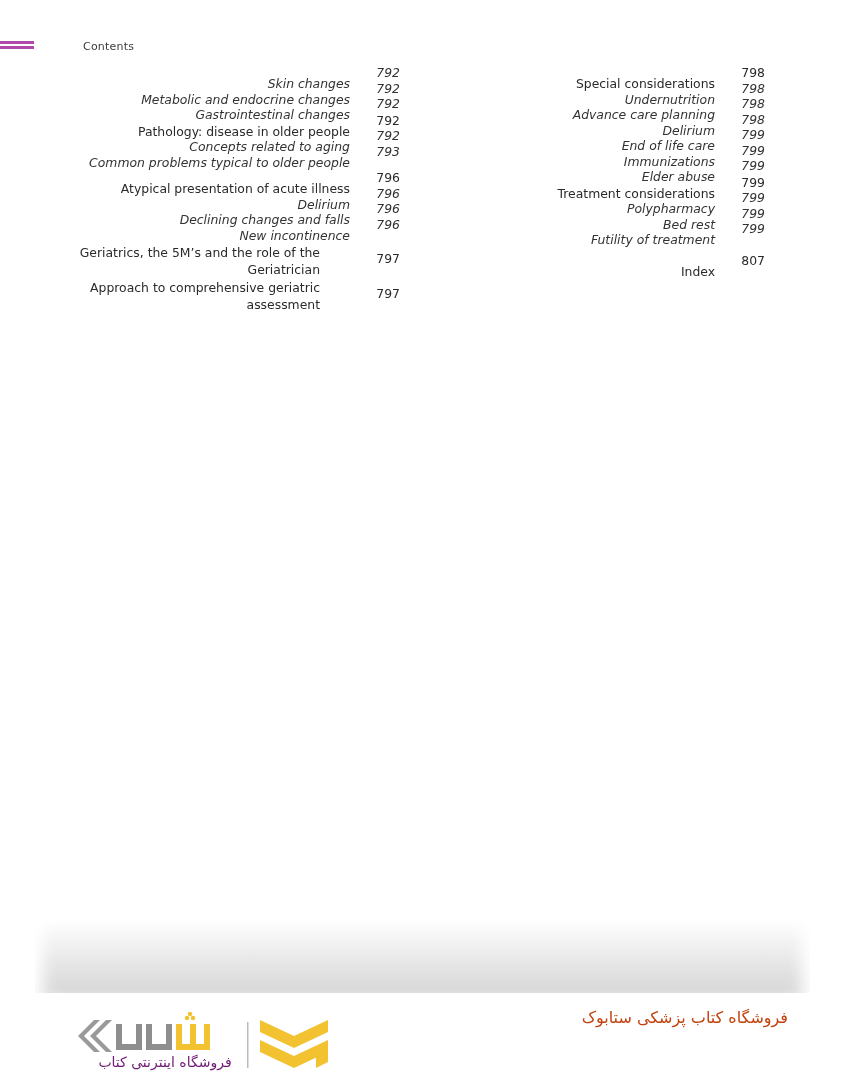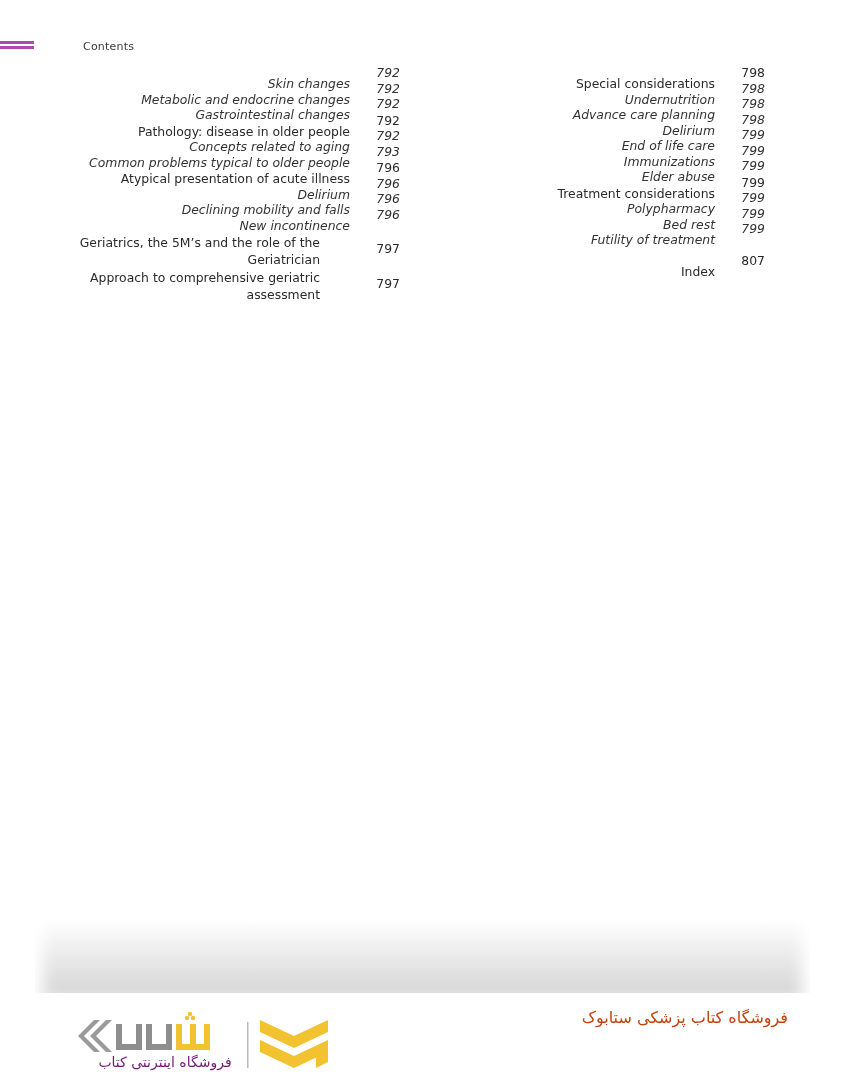--- a/index.html
+++ b/index.html
@@ -67,30 +67,30 @@
       <span class="page">792</span>
     </div>
   <div class="entry sub">
       <span class="label">Concepts related to aging</span>
       <span class="page">792</span>
     </div>
   <div class="entry sub">
       <span class="label">Common problems typical to older people</span>
       <span class="page">793</span>
     </div>
-  <div class="entry main" style="margin-top:1px">
+  <div class="entry main" style="margin-top:11px">
       <span class="label">Atypical presentation of acute illness</span>
       <span class="page">796</span>
     </div>
   <div class="entry sub">
       <span class="label">Delirium</span>
       <span class="page">796</span>
     </div>
   <div class="entry sub">
-      <span class="label">Declining mobility and falls</span>
+      <span class="label">Declining changes and falls</span>
       <span class="page">796</span>
     </div>
   <div class="entry sub">
       <span class="label">New incontinence</span>
       <span class="page">796</span>
     </div>
   <div class="entry main wrap" style="margin-top:2px; line-height:16.5px">
       <span class="label" style="padding-right:80px">Geriatrics, the 5M’s and the role of the Geriatrician</span>
       <span class="page">797</span>
     </div>

